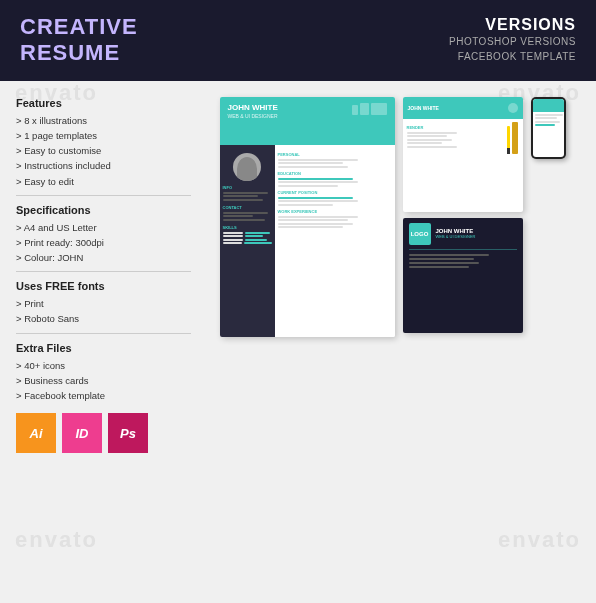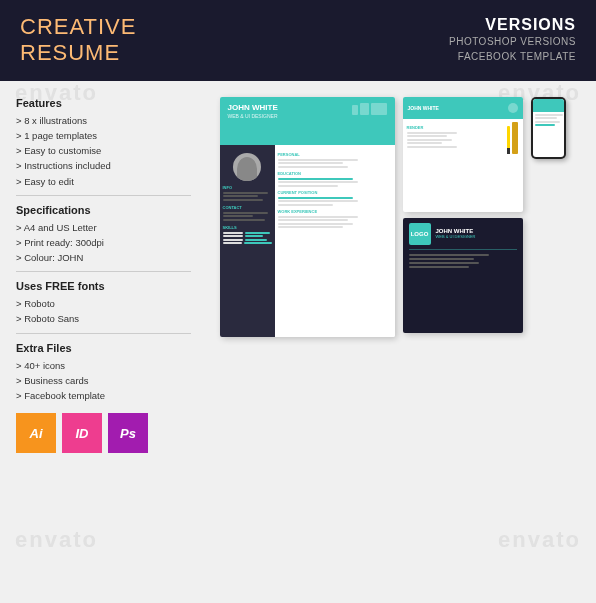--- a/index.html
+++ b/index.html
@@ -29,23 +29,23 @@
       padding: 14px 20px;
       min-height: 72px;
     }
 
     .header-left {
       display: flex;
       flex-direction: column;
     }
 
     .header-title {
-      color: #fdba74;
+      color: #c4b5fd;
       font-size: 22px;
-      font-weight: normal;
+      font-weight: bold;
       line-height: 1.2;
       letter-spacing: 1px;
     }
 
     .header-right {
       text-align: right;
     }
 
     .header-updated {
       color: #ffffff;
@@ -137,21 +137,21 @@
       align-items: center;
       justify-content: center;
       font-size: 13px;
       font-weight: bold;
       color: white;
       font-style: italic;
     }
 
     .sw-ai { background: #f7941d; }
     .sw-id { background: #ee3d8f; }
-    .sw-ps { background: #a21caf; }
+    .sw-ps { background: #be185d; }
 
     
     .right-panel {
       flex: 1;
       display: flex;
       flex-direction: column;
       gap: 6px;
       position: relative;
     }
 
@@ -404,21 +404,21 @@
       <ul class="feature-list">
         <li>A4 and US Letter</li>
         <li>Print ready: 300dpi</li>
         <li>Colour: JOHN</li>
       </ul>
 
       <div class="divider"></div>
 
       <div class="section-title">Uses FREE fonts</div>
       <ul class="feature-list">
-        <li>Roboto</li>
+        <li>Print</li>
         <li>Roboto Sans</li>
       </ul>
 
       <div class="divider"></div>
 
       <div class="section-title">Extra Files</div>
       <ul class="feature-list">
         <li>40+ icons</li>
         <li>Business cards</li>
         <li>Facebook template</li>

